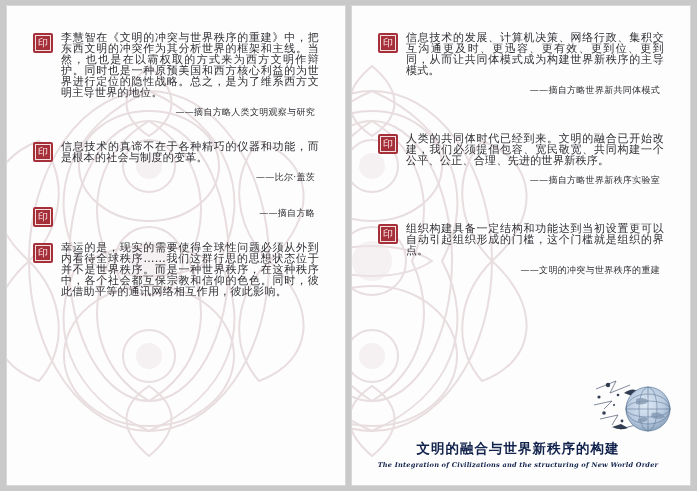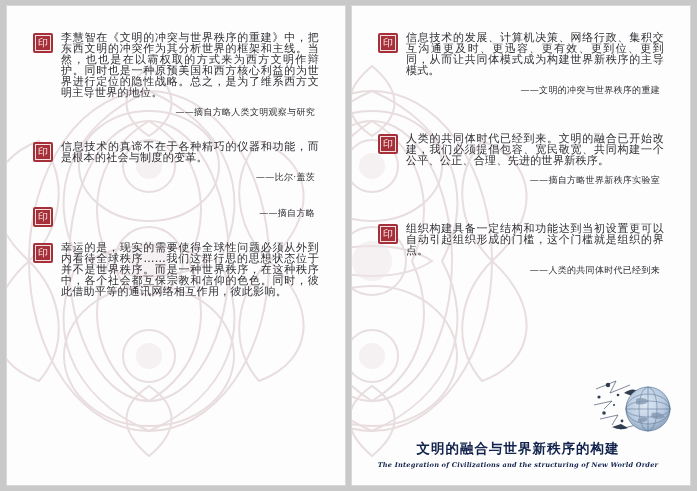--- a/index.html
+++ b/index.html
@@ -231,37 +231,37 @@
       </g>
     </svg>
 
     <div class="col">
 
       <div class="entry">
         <div class="seal">
           <div class="glyph">印</div>
         </div>
         <div class="body-text">信息技术的发展、计算机决策、网络行政、集积交互沟通更及时、更迅容、更有效、更到位、更到同，从而让共同体模式成为构建世界新秩序的主导模式。</div>
-        <div class="attrib">——文明的冲突与世界秩序的重建</div>
+        <div class="attrib">——摘自方略世界新共同体模式</div>
       </div>
 
       <div class="entry" style="margin-top:36px">
         <div class="seal">
           <div class="glyph">印</div>
         </div>
         <div class="body-text">人类的共同体时代已经到来。文明的融合已开始改建，我们必须提倡包容、宽民敬宽、共同构建一个公平、公正、合理、先进的世界新秩序。</div>
         <div class="attrib">——摘自方略世界新秩序实验室</div>
       </div>
 
       <div class="entry" style="margin-top:36px">
         <div class="seal">
           <div class="glyph">印</div>
         </div>
         <div class="body-text">组织构建具备一定结构和功能达到当初设置更可以自动引起组织形成的门槛，这个门槛就是组织的界点。</div>
-        <div class="attrib">——人类的共同体时代已经到来</div>
+        <div class="attrib">——文明的冲突与世界秩序的重建</div>
       </div>
 
     </div>
 
     <div class="globe-wrap">
       <svg viewBox="0 0 86 62" width="86" height="62">
         <defs>
           <radialGradient id="gl" cx="45%" cy="40%" r="60%">
             <stop offset="0%" stop-color="#dfe9f5"></stop>
             <stop offset="70%" stop-color="#b9cbe0"></stop>

